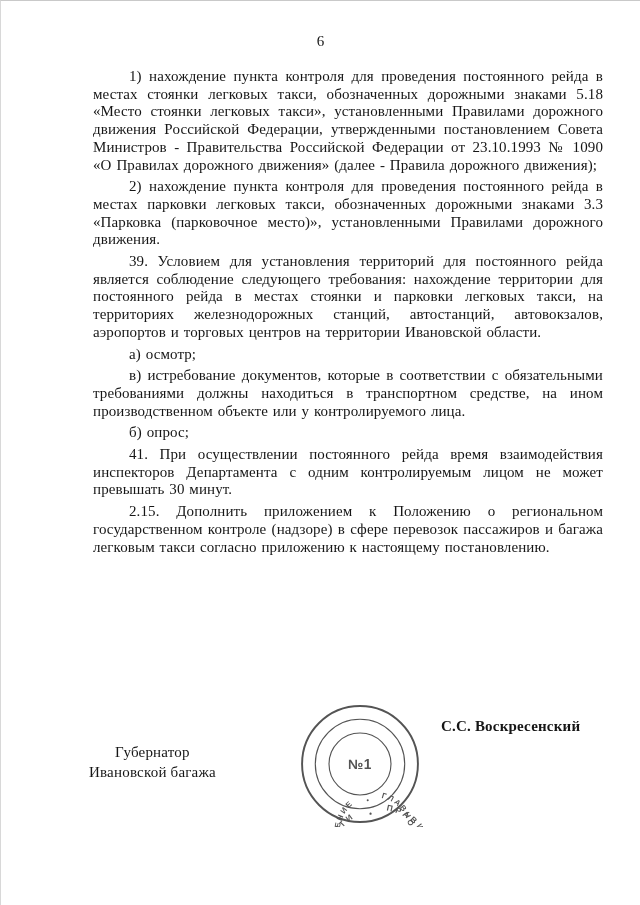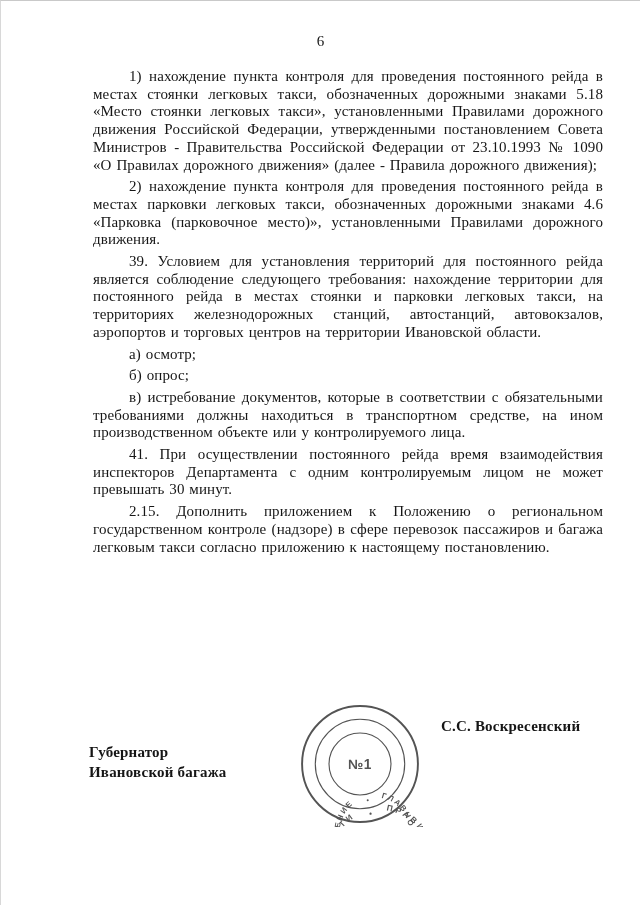--- a/index.html
+++ b/index.html
@@ -43,22 +43,23 @@
     padding: 0;
     text-indent: 36px;
     word-spacing: 1px;
   }
   .sig-left {
     position: absolute;
     left: 88px;
     top: 742px;
     font-size: 15px;
     line-height: 19.5px;
-    font-weight: bold;
+    font-weight: normal;
     letter-spacing: 0.2px;
+    text-align: center;
   }
   .sig-name {
     position: absolute;
     left: 440px;
     top: 716px;
     font-size: 15px;
     line-height: 19px;
     font-weight: bold;
     letter-spacing: 0.2px;
     white-space: nowrap;
@@ -94,25 +95,25 @@
 </style>
 </head>
 <body>
 
 <div class="page">
 
   <div class="page-number">6</div>
 
   <div class="doc-body">
     <p>1) нахождение пункта контроля для проведения постоянного рейда в местах стоянки легковых такси, обозначенных дорожными знаками 5.18 «Место стоянки легковых такси», установленными Правилами дорожного движения Российской Федерации, утвержденными постановлением Совета Министров - Правительства Российской Федерации от 23.10.1993 № 1090 «О Правилах дорожного движения» (далее - Правила дорожного движения);</p>
-    <p>2) нахождение пункта контроля для проведения постоянного рейда в местах парковки легковых такси, обозначенных дорожными знаками 4.6 «Парковка (парковочное место)», установленными Правилами дорожного движения.</p>
+    <p>2) нахождение пункта контроля для проведения постоянного рейда в местах парковки легковых такси, обозначенных дорожными знаками 3.3 «Парковка (парковочное место)», установленными Правилами дорожного движения.</p>
     <p>39. Условием для установления территорий для постоянного рейда является соблюдение следующего требования: нахождение территории для постоянного рейда в местах стоянки и парковки легковых такси, на территориях железнодорожных станций, автостанций, автовокзалов, аэропортов и торговых центров на территории Ивановской области.</p>
     <p>а) осмотр;</p>
+    <p>в) истребование документов, которые в соответствии с обязательными требованиями должны находиться в транспортном средстве, на ином производственном объекте или у контролируемого лица.</p>
     <p>б) опрос;</p>
-    <p>в) истребование документов, которые в соответствии с обязательными требованиями должны находиться в транспортном средстве, на ином производственном объекте или у контролируемого лица.</p>
     <p>41. При осуществлении постоянного рейда время взаимодействия инспекторов Департамента с одним контролируемым лицом не может превышать 30 минут.</p>
     <p>2.15. Дополнить приложением к Положению о региональном государственном контроле (надзоре) в сфере перевозок пассажиров и багажа легковым такси согласно приложению к настоящему постановлению.</p>
   </div>
 
   <div class="sig-left">
     <div>Губернатор</div>
     <div>Ивановской багажа</div>
   </div>
 
   <div class="sig-name">С.С. Воскресенский</div>

